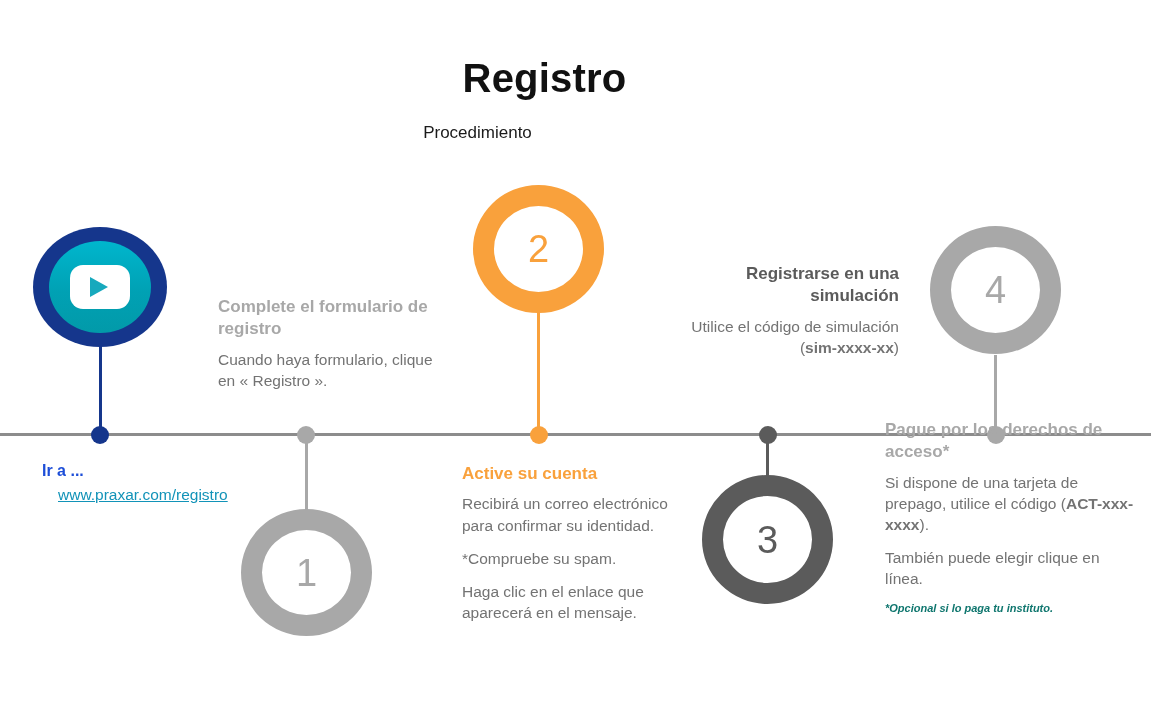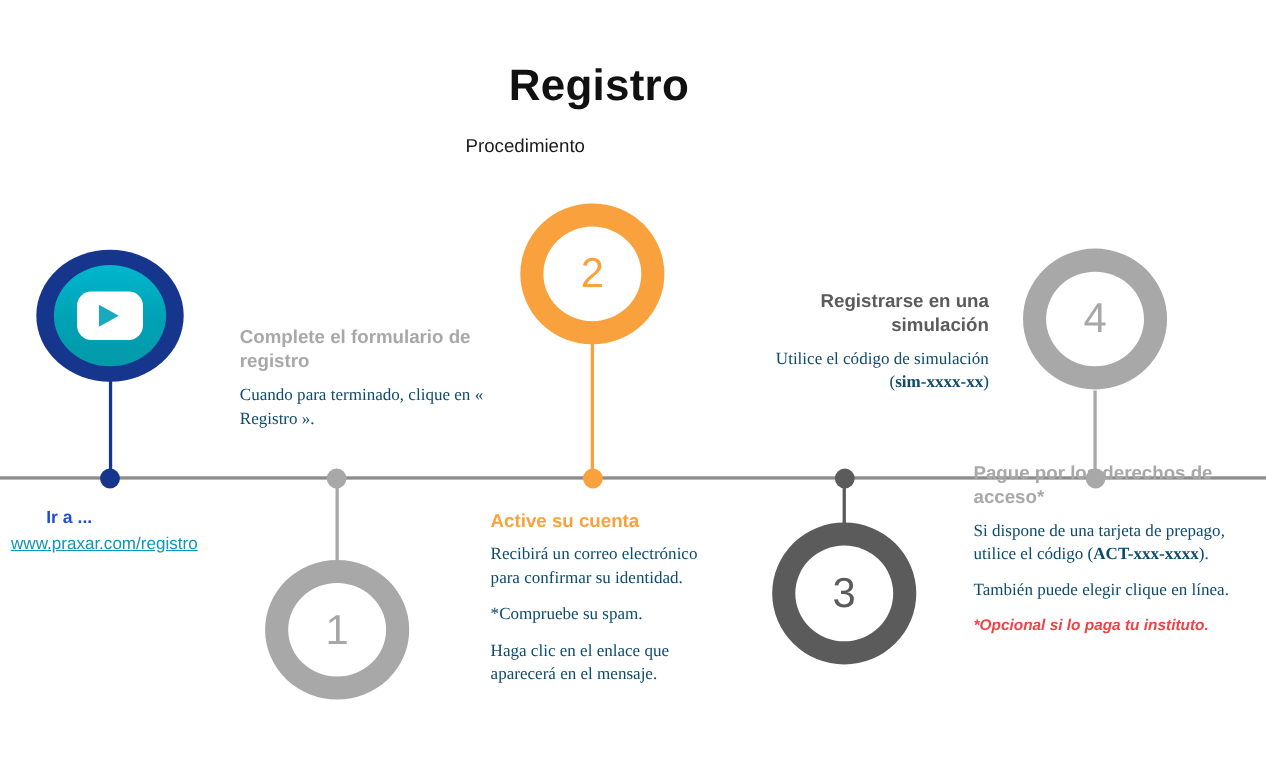--- a/index.html
+++ b/index.html
@@ -69,37 +69,36 @@
     border-left: 18px solid #17a9bd;
   }
 
   
   .block { position: absolute; }
   .head {
     font-size: 17px; font-weight: bold; line-height: 1.32;
     margin-bottom: 8px;
   }
   .body-txt {
-    font-size: 15.5px; color: #0c4a6e; line-height: 1.36;
+    font-size: 15.5px; color: #737373; line-height: 1.36;
     margin-bottom: 12px;
-    font-family: Liberation Serif, serif;
   }
   .body-txt:last-child { margin-bottom: 0; }
   .body-txt b { font-weight: bold; }
   .foot {
-    font-size: 14px; color: #ef4444; font-style: italic; font-weight: bold;
+    font-size: 11px; color: #0f766e; font-style: italic; font-weight: bold;
     line-height: 1.3;
   }
 
   .link-label {
     font-size: 16px; font-weight: bold; color: #1d4ed8;
   }
   .link-url {
     font-size: 15.5px; color: #1293b8; text-decoration: underline;
-    display: inline-block; margin-top: 6px;
+    display: inline-block; margin-top: 6px; margin-left: 48px;
   }
 
   .gray  { color: #a8a8a8; }
   .dgray { color: #5b5b5b; }
   .orange{ color: #f9a13c; }
 </style>
 </head>
 <body>
 
 <div id="canvas">
@@ -125,30 +124,30 @@
   </div>
 
   <div class="stem" style="left:305px; top:435px; height:82px; background:#a8a8a8;"></div>
   <div class="node-dot" style="left:297px; background:#a8a8a8;"></div>
   <div class="ring" style="left:241px; top:509px; width:131px; height:127px; border:21px solid #a8a8a8;">
     <span class="gray">1</span>
   </div>
 
   <div class="block" style="left:218px; top:296px; width:225px;">
     <div class="head gray">Complete el formulario de registro</div>
-    <div class="body-txt">Cuando para terminado, clique en « Registro ».</div>
+    <div class="body-txt">Cuando haya formulario, clique en « Registro ».</div>
   </div>
 
   <div class="stem" style="left:537px; top:312px; height:122px; background:#f9a13c;"></div>
   <div class="node-dot" style="left:530px; background:#f9a13c;"></div>
   <div class="ring" style="left:473px; top:185px; width:131px; height:128px; border:21px solid #f9a13c;">
     <span class="orange">2</span>
   </div>
 
-  <div class="block" style="left:446px; top:463px; width:215px;">
+  <div class="block" style="left:462px; top:463px; width:215px;">
     <div class="head orange">Active su cuenta</div>
     <div class="body-txt">Recibirá un correo electrónico para confirmar su identidad.</div>
     <div class="body-txt">*Compruebe su spam.</div>
     <div class="body-txt">Haga clic en el enlace que aparecerá en el mensaje.</div>
   </div>
 
   <div class="stem" style="left:766px; top:435px; height:48px; background:#5b5b5b;"></div>
   <div class="node-dot" style="left:759px; background:#5b5b5b;"></div>
   <div class="ring" style="left:702px; top:475px; width:131px; height:129px; border:21px solid #5b5b5b;">
     <span style="color:#5b5b5b;">3</span>

